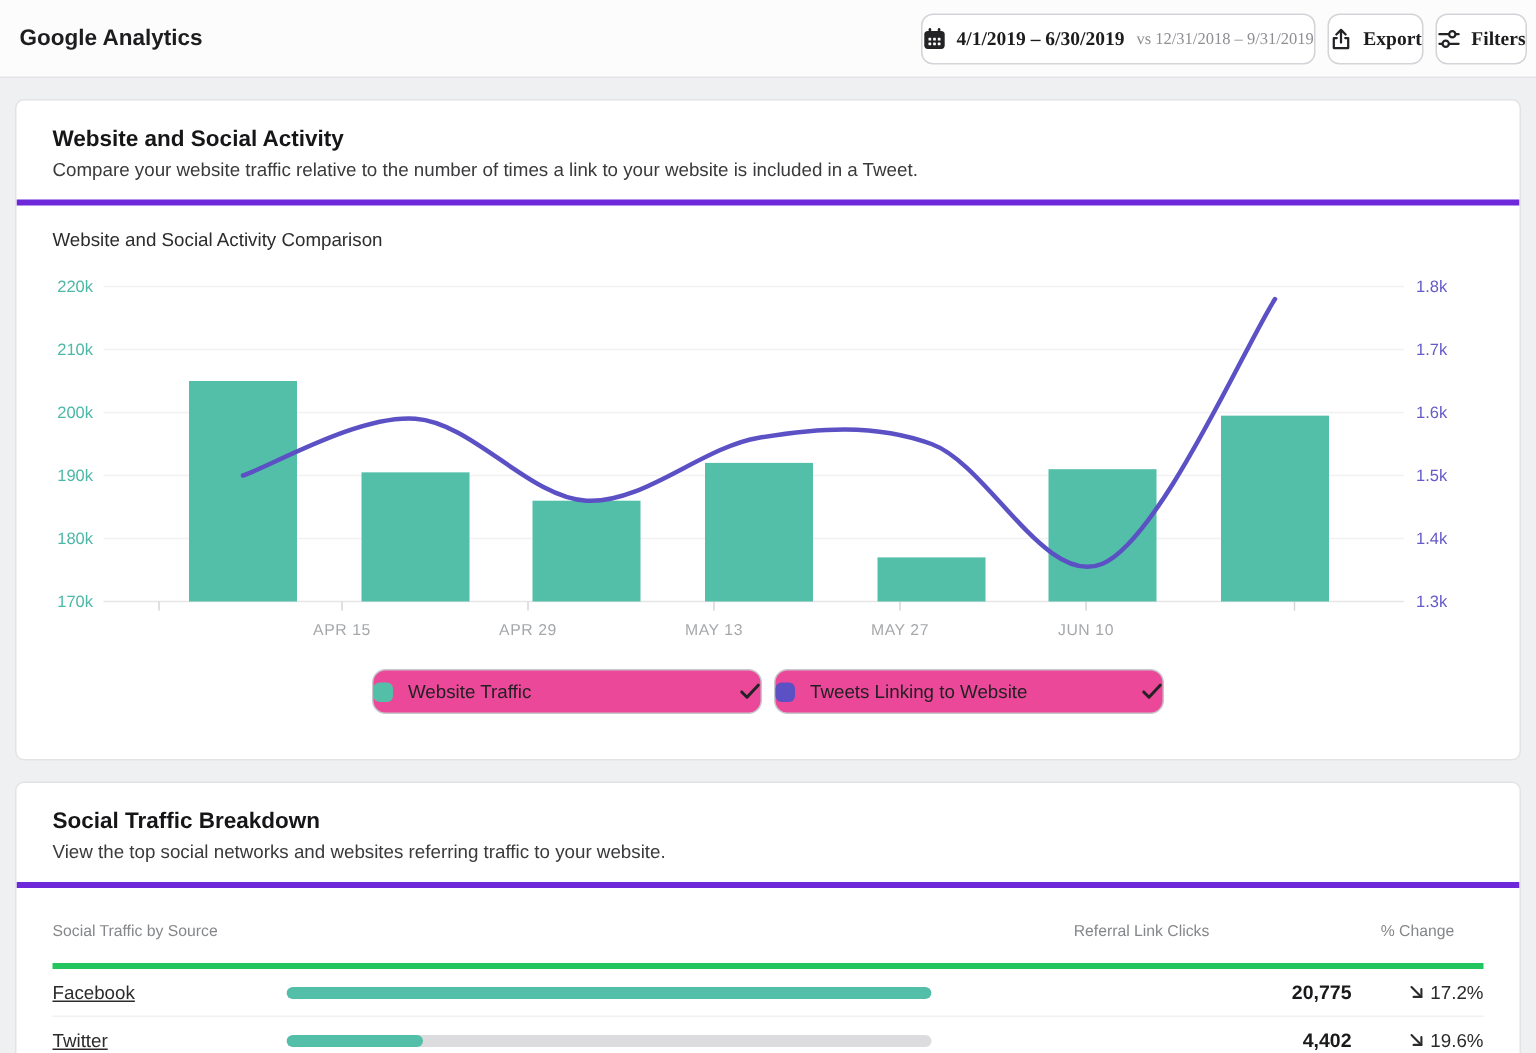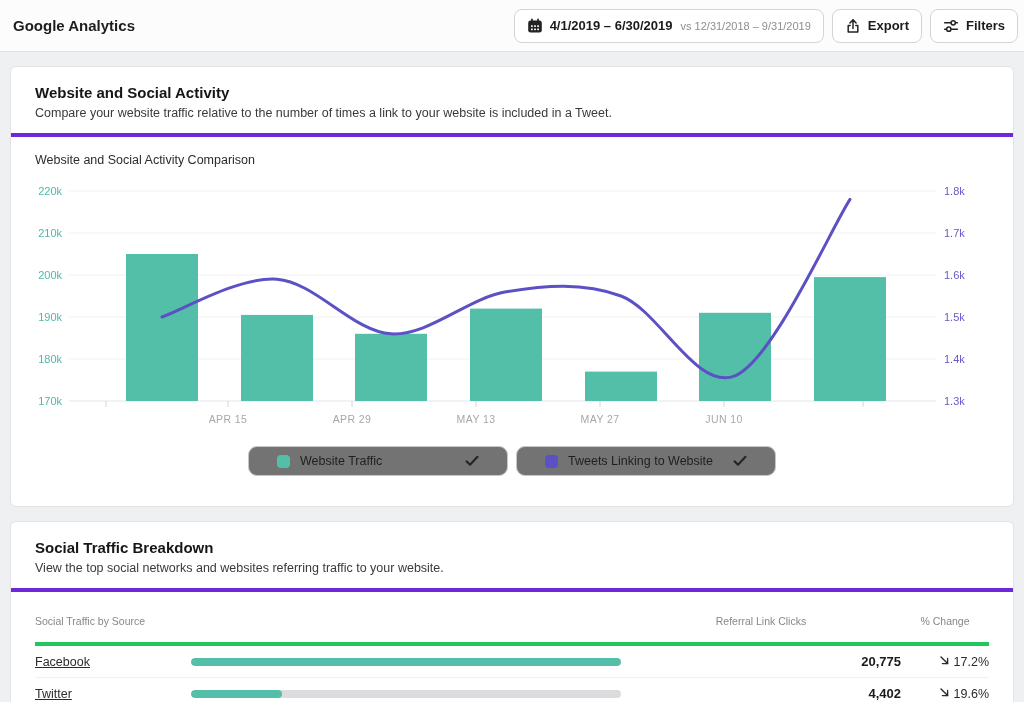--- a/index.html
+++ b/index.html
@@ -11,60 +11,60 @@
     color:#1c1c1e;
   }
   
   .app-header {
     height:52px; background:#fcfcfd; border-bottom:1px solid #e3e3e6;
     display:flex; align-items:center; padding:0 6px 0 13px;
   }
   .page-title { font-size:15px; font-weight:bold; color:#1d1d1f; flex:1; }
   .header-actions { display:flex; align-items:center; gap:8px; }
   .btn {
-    display:flex; align-items:center; gap:7px; height:34px; padding:0 12px;
+    display:flex; align-items:center; gap:7px; height:34px; padding:0 0;
     background:#fff; border:1px solid #d4d4d8; border-radius:8px;
-    font-family:Liberation Sans, sans-serif; font-size:13px; font-weight:bold; color:#1c1c1e; cursor:pointer;
+    font-family:Liberation Serif, serif; font-size:13px; font-weight:bold; color:#1c1c1e; cursor:pointer;
   }
   .btn svg { flex:none; }
   .date-comparison { font-size:11px; color:#8e8e93; font-weight:normal; margin-left:1px; }
   
   .main { padding:14px 10px 0; }
   .card { background:#fff; border:1px solid #e3e3e6; border-radius:6px; margin-bottom:14px; overflow:hidden; }
   .card-head { padding:17px 24px 13px; border-bottom:4px solid #6d28d9; }
   .card-head h2 { margin:0 0 5px; font-size:15px; font-weight:bold; color:#161618; }
   .card-head p { margin:0; font-size:12.5px; color:#3a3a3c; }
   
   .chart-block { padding:16px 24px 30px; }
   .chart-title { font-size:12.5px; color:#2c2c2e; margin-bottom:11px; }
   svg.chart { display:block; }
   svg text { font-family:"Liberation Sans","DejaVu Sans",sans-serif; }
   .legend { display:flex; justify-content:center; gap:8px; margin-top:16px; }
   .pill {
     display:flex; align-items:center; gap:10px; width:260px; height:30px;
-    border:1px solid #c6c6cb; border-radius:9px; padding:0 28px; background:#737373; cursor:pointer;
+    border:1px solid #c6c6cb; border-radius:9px; padding:0 0; background:#ec4899; cursor:pointer;
   }
   .swatch { width:13px; height:13px; border-radius:4px; flex:none; }
   .pill-label { font-size:12.5px; color:#1f1f21; flex:1; }
   
   .table { padding:8px 24px 0; }
   .thead {
     display:grid; grid-template-columns:156px 430px 1fr 88px; align-items:center;
     height:46px; border-bottom:4px solid #22c55e; font-size:10.5px; color:#85878a;
   }
   .thead .right { text-align:center; }
   .trow {
     display:grid; grid-template-columns:156px 430px 1fr 88px; align-items:center;
     height:32px; border-bottom:1px solid #f1f1f3;
   }
   .source { font-size:12.5px; color:#2b2b2d;text-decoration:underline; }
   .track { height:8px; border-radius:4px; background:#dcdcdf; overflow:hidden; }
   .fill  { height:100%; border-radius:4px; }
   .clicks { font-size:13px; font-weight:bold; text-align:right; color:#1a1a1c; }
-  .change { display:flex; justify-content:flex-end; align-items:flex-start; gap:4px; font-size:12.5px; color:#2b2b2d; }
+  .change { display:flex; justify-content:flex-end; align-items:center; gap:4px; font-size:12.5px; color:#2b2b2d; }
 </style>
 </head>
 <body>
 
 <header class="app-header">
   <div class="page-title">Google Analytics</div>
   <div class="header-actions">
     <button class="btn">
       <span style="display:flex">
         <svg width="16" height="16" viewBox="0 0 16 16">

